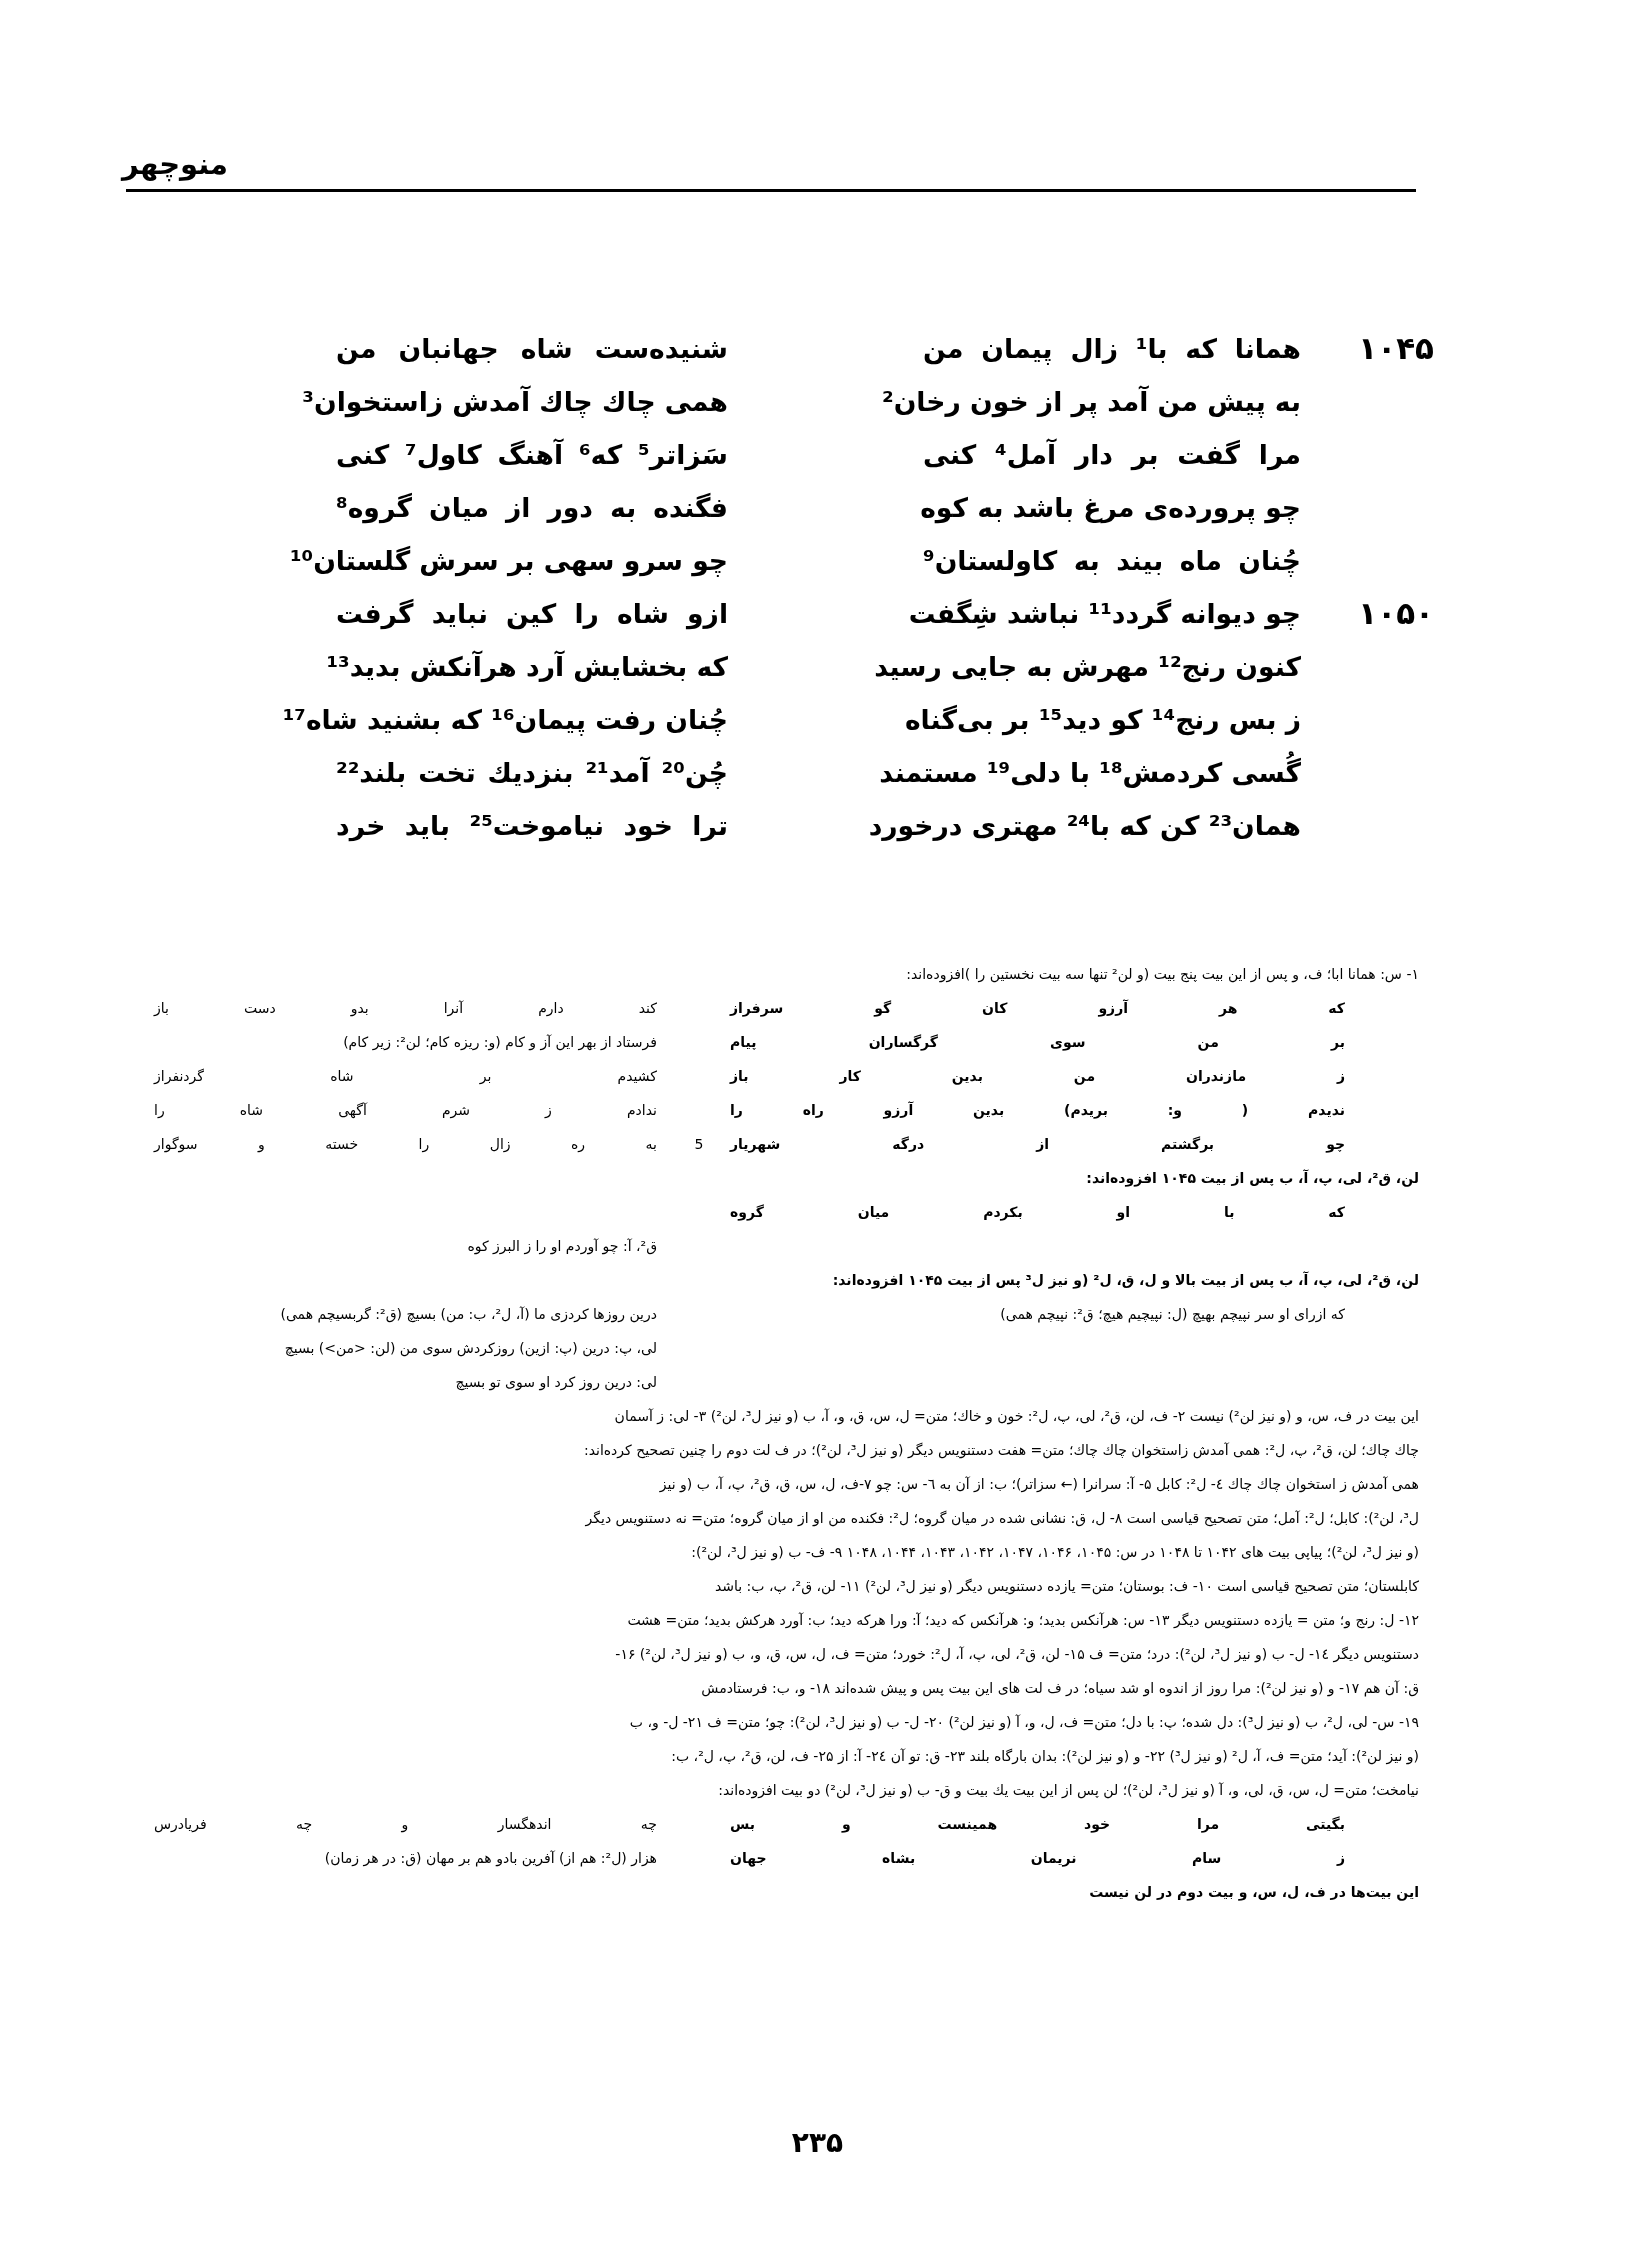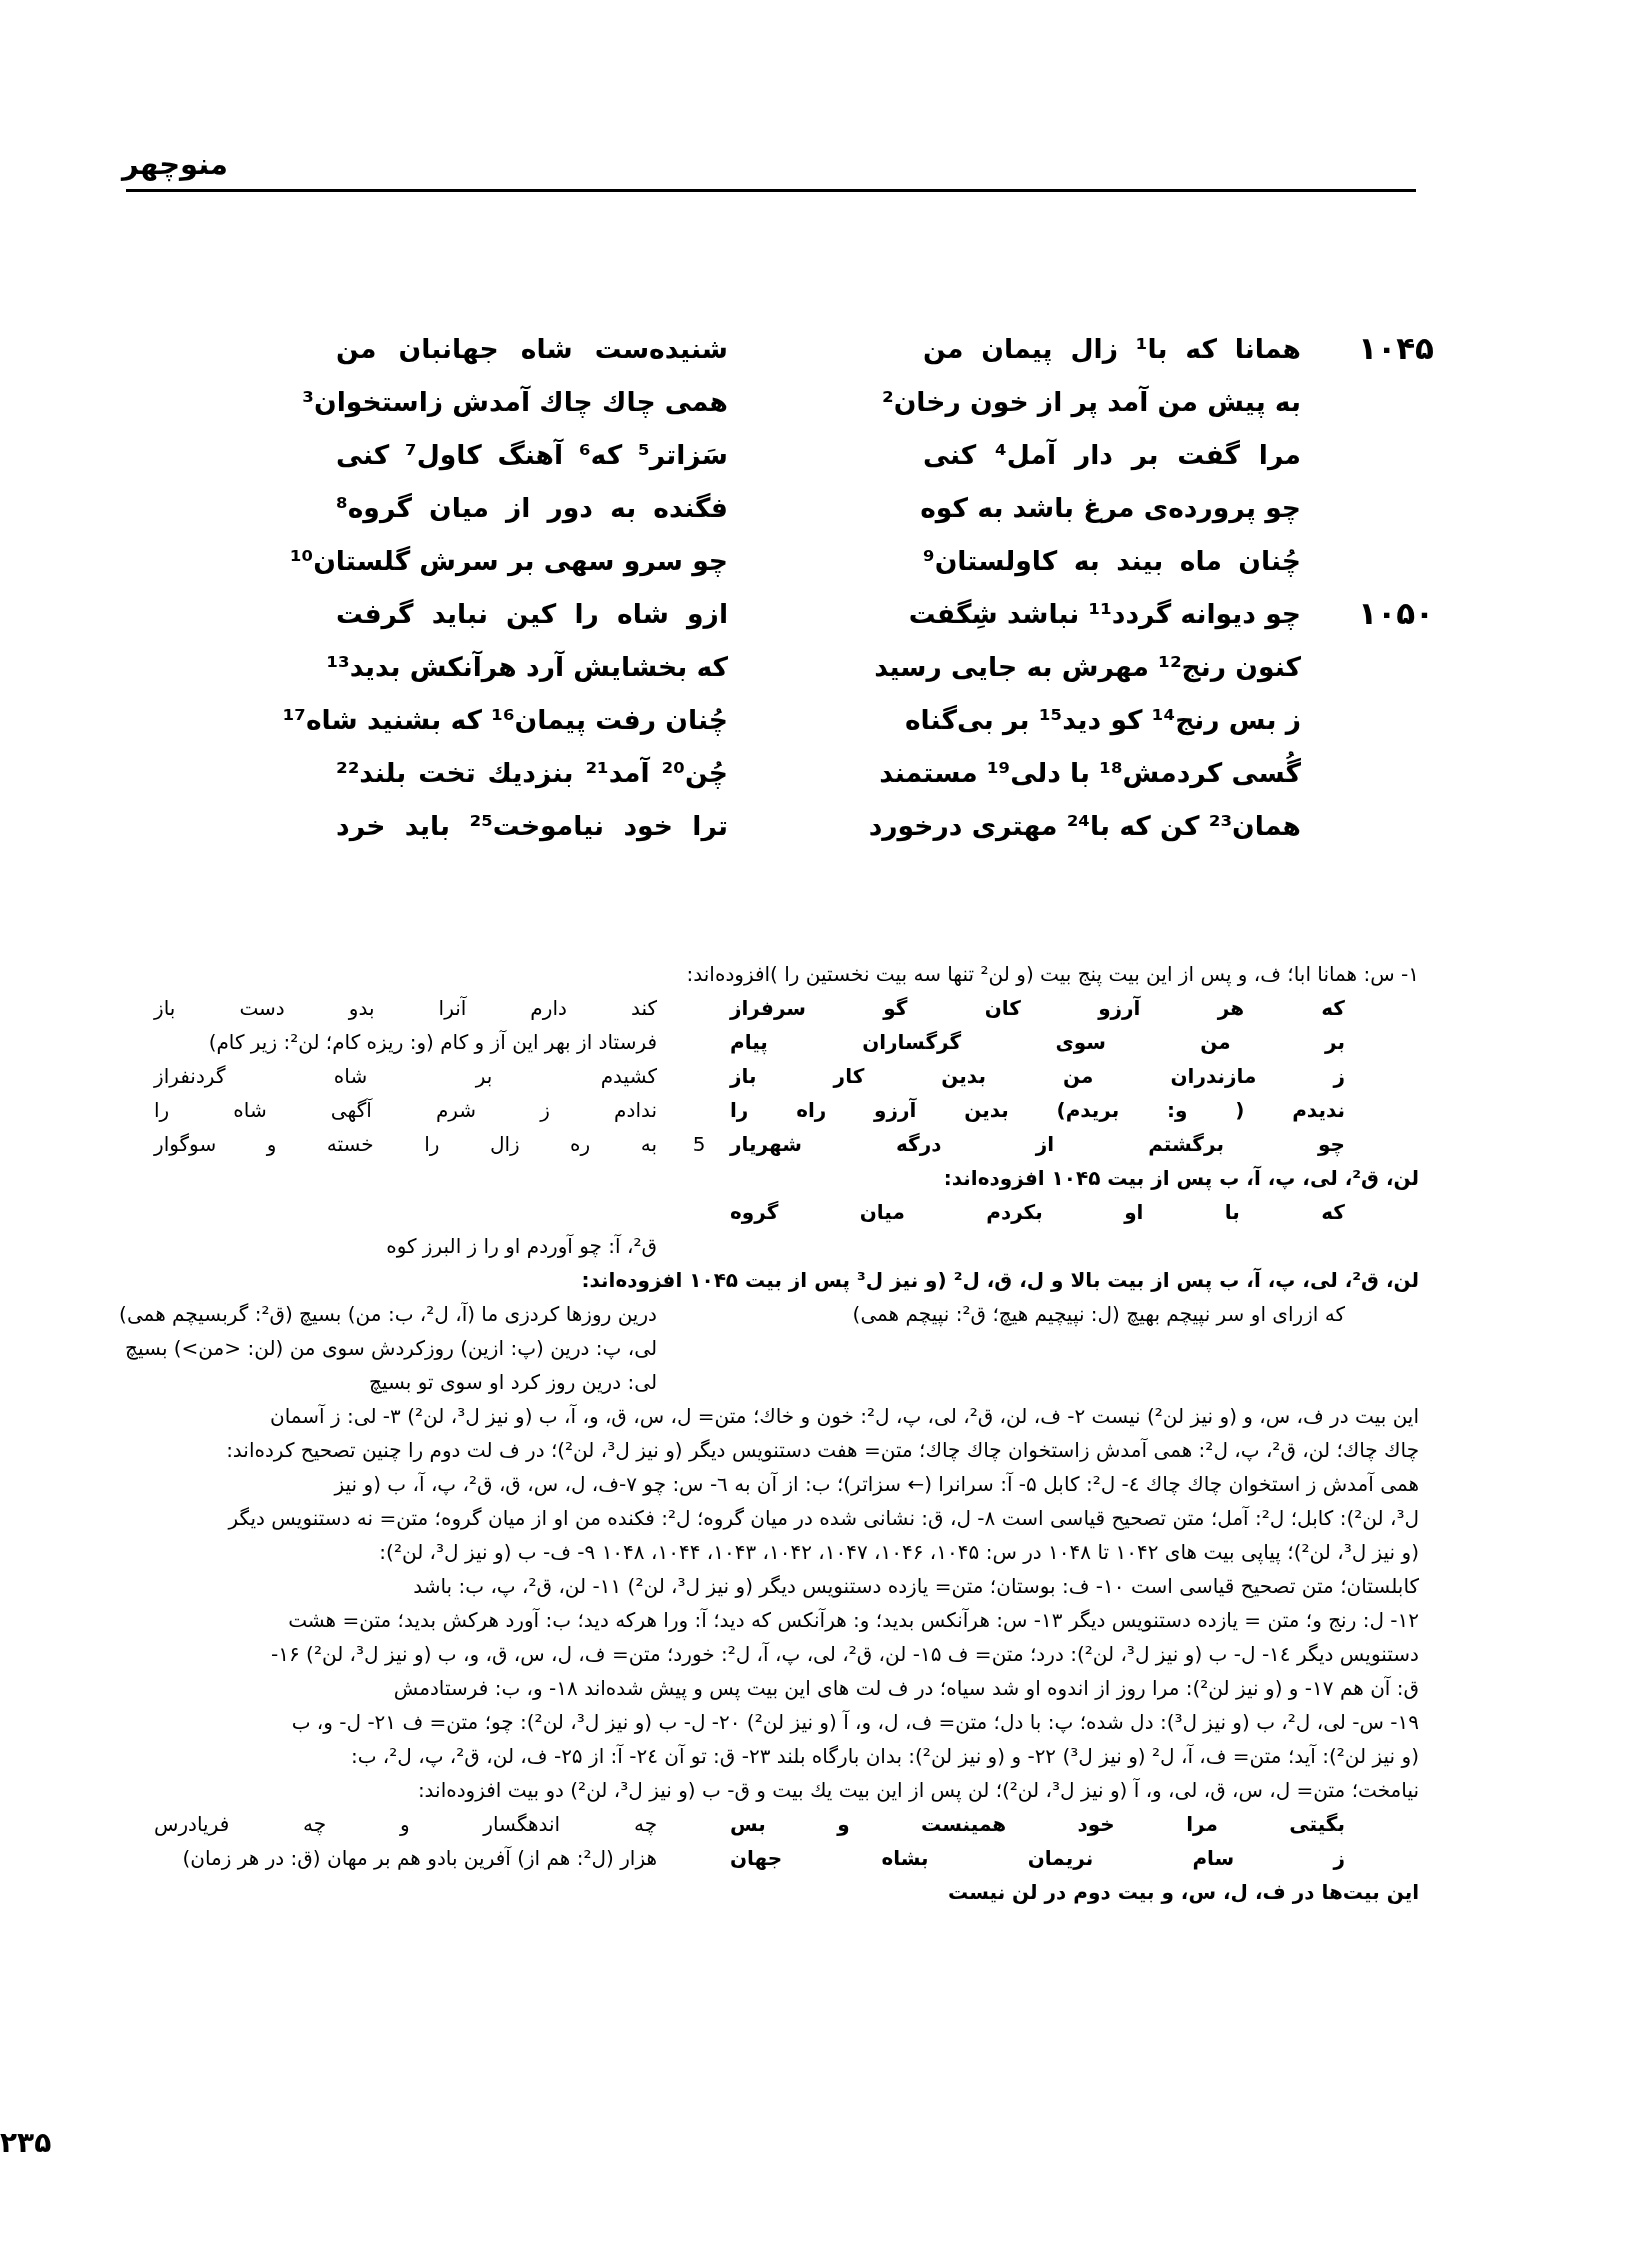--- a/index.html
+++ b/index.html
@@ -66,21 +66,21 @@
       text-align-last: justify;
       white-space: nowrap;
     }
     
     .notes {
       position: absolute;
       top: 957px;
       left: 122px;
       width: 1297px;
       direction: rtl;
-      font-size: 20px;
+      font-size: 14px;
       line-height: 34px;
     }
     .note-line { white-space: nowrap; overflow: hidden; }
     .verse-pair {
       position: relative;
       height: 34px;
     }
     .vp-right {
       position: absolute;
       right: 74px;
@@ -104,21 +104,21 @@
       right: 706px;
       width: 28px;
       text-align: center;
     }
     .b { font-weight: bold; }
     .page-number {
       position: absolute;
       left: 0;
       width: 1635px;
       top: 2126px;
-      text-align: left;
+      text-align: center;
       font-size: 28px;
       font-weight: bold;
       direction: rtl;
     }
   </style>
 </head>
 <body>
 
 <div class="header-title">منوچهر</div>
 <div class="header-rule"></div>

